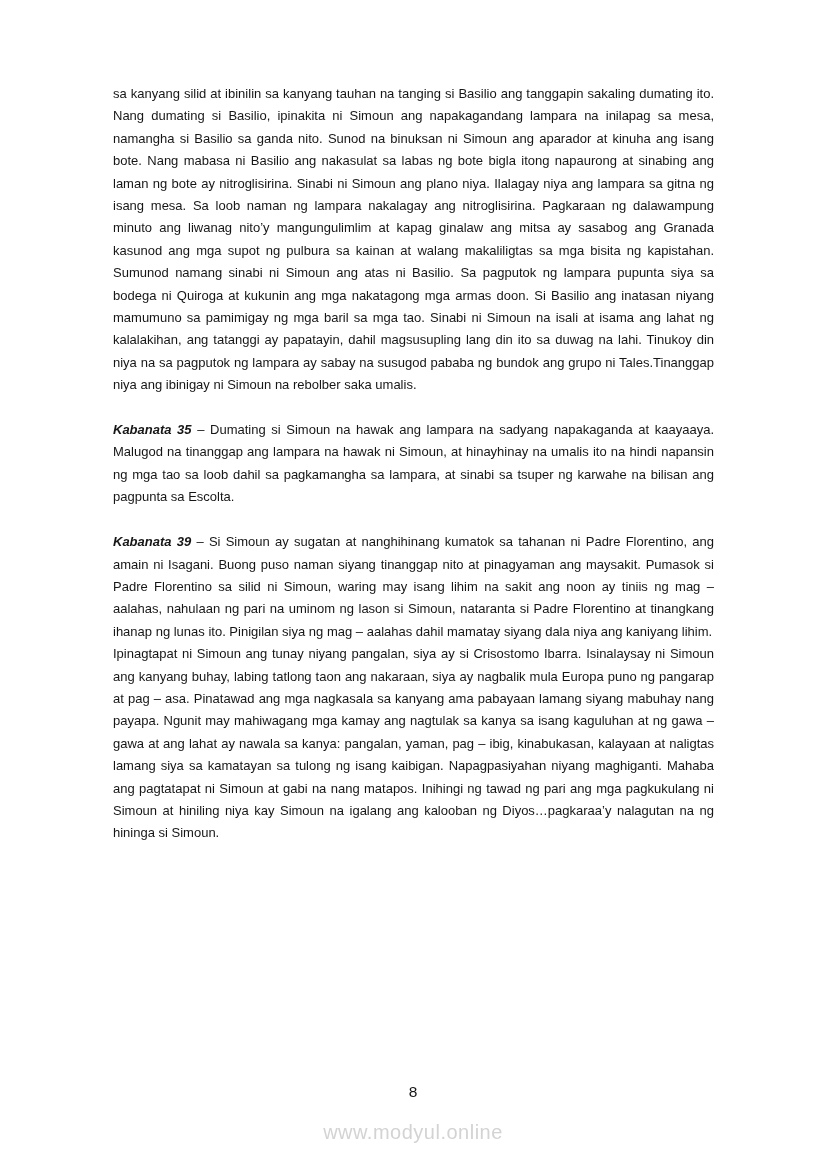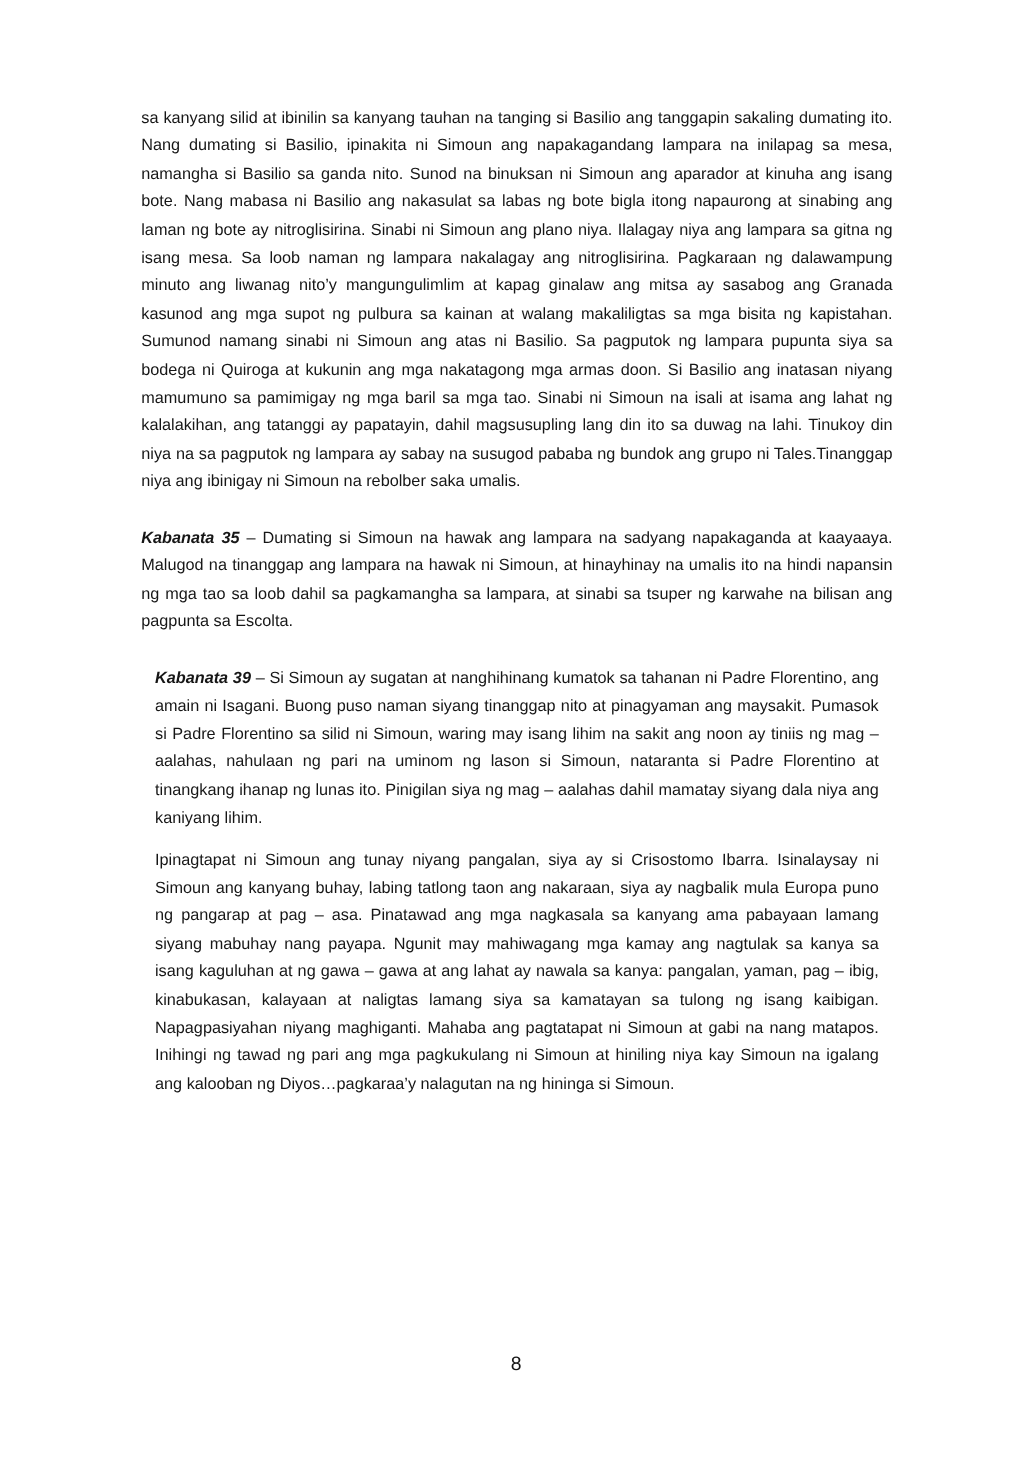--- a/index.html
+++ b/index.html
@@ -29,21 +29,21 @@
     line-height: 22.4px;
     text-align: justify;
     color: #161616;
   }
   .para {
     margin: 0 0 22.4px 0;
     padding: 0;
   }
   .para:last-child { margin-bottom: 0; }
   .runon {
-    margin: 11px;
+    margin: 0;
     padding: 0;
   }
   .section-heading {
     font-weight: bold;
     font-style: italic;
   }
   .page-number {
     position: absolute;
     left: 0;
     top: 1081px;
@@ -78,14 +78,15 @@
 
     <div class="para">
       <p class="runon"><strong class="section-heading">Kabanata 39</strong> <span>– Si Simoun ay sugatan at nanghihinang kumatok sa tahanan ni Padre Florentino, ang amain ni Isagani. Buong puso naman siyang tinanggap nito at pinagyaman ang maysakit. Pumasok si Padre Florentino sa silid ni Simoun, waring may isang lihim na sakit ang noon ay tiniis ng mag – aalahas, nahulaan ng pari na uminom ng lason si Simoun, nataranta si Padre Florentino at tinangkang ihanap ng lunas ito. Pinigilan siya ng mag – aalahas dahil mamatay siyang dala niya ang kaniyang lihim.</span></p>
       <p class="runon">Ipinagtapat ni Simoun ang tunay niyang pangalan, siya ay si Crisostomo Ibarra. Isinalaysay ni Simoun ang kanyang buhay, labing tatlong taon ang nakaraan, siya ay nagbalik mula Europa puno ng pangarap at pag – asa. Pinatawad ang mga nagkasala sa kanyang ama pabayaan lamang siyang mabuhay nang payapa. Ngunit may mahiwagang mga kamay ang nagtulak sa kanya sa isang kaguluhan at ng gawa – gawa at ang lahat ay nawala sa kanya: pangalan, yaman, pag – ibig, kinabukasan, kalayaan at naligtas lamang siya sa kamatayan sa tulong ng isang kaibigan. Napagpasiyahan niyang maghiganti. Mahaba ang pagtatapat ni Simoun at gabi na nang matapos. Inihingi ng tawad ng pari ang mga pagkukulang ni Simoun at hiniling niya kay Simoun na igalang ang kalooban ng Diyos…pagkaraa’y nalagutan na ng hininga si Simoun.</p>
     </div>
 
   </div>
 
   <div class="page-number">8</div>
 
+  <div class="watermark">www.modyul.online</div>
 
 </div>
 
 </body></html>

